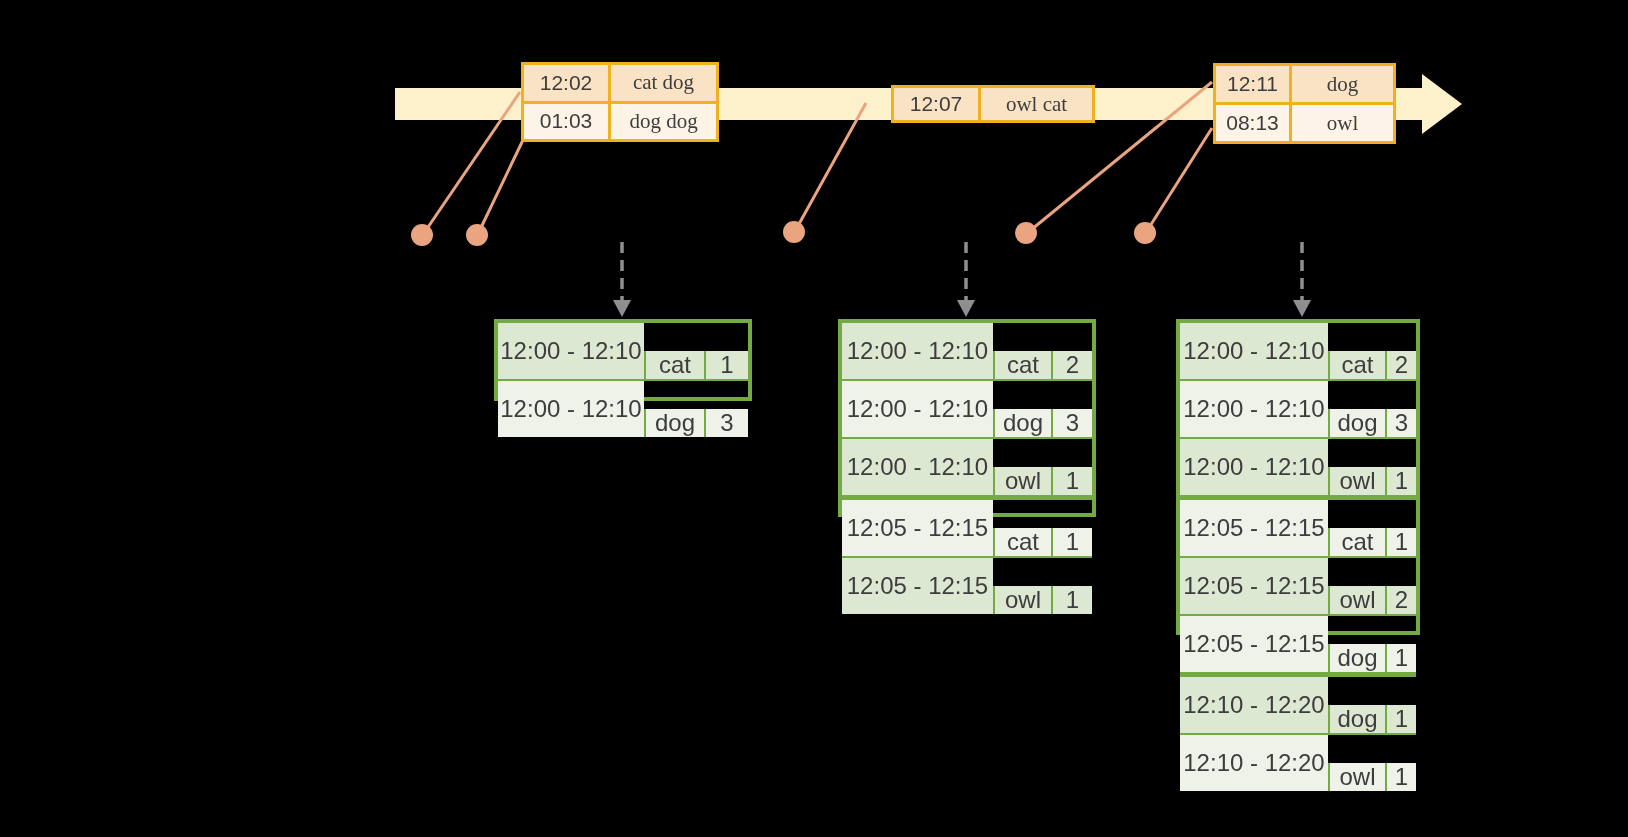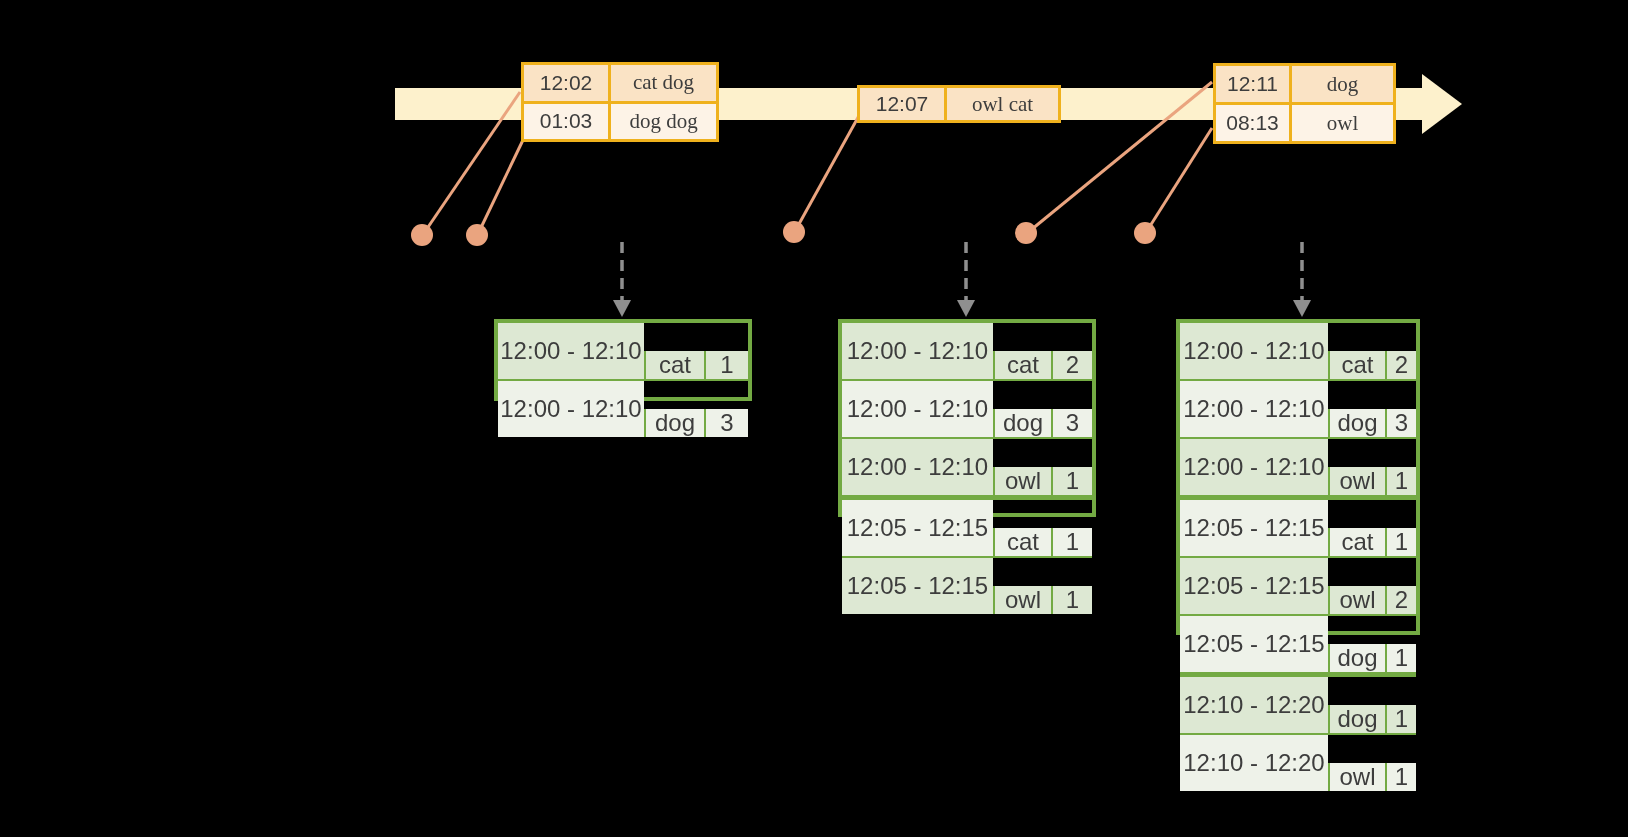--- a/index.html
+++ b/index.html
@@ -29,21 +29,21 @@
   
   .etable{position:absolute;z-index:10;border:3px solid var(--event-border);box-sizing:border-box;display:flex;flex-direction:column;}
   .erow{display:grid;flex:1;}
   .erow + .erow{border-top:3px solid var(--event-border);}
   .ecell{display:flex;align-items:center;justify-content:center;font-size:21px;}
   .ecell + .ecell{border-left:3px solid var(--event-border);font-family:Liberation Serif, serif;}
   .erow.dark .ecell{background:var(--event-row-dark);}
   .erow.light .ecell{background:var(--event-row-light);}
   #etableA{left:521px;top:62px;width:198px;height:80px;}
   #etableA .erow{grid-template-columns:84px 1fr;}
-  #etableB{left:857px;top:85px;width:204px;height:38px;}
+  #etableB{left:891px;top:85px;width:204px;height:38px;}
   #etableB .erow{grid-template-columns:84px 1fr;}
   #etableC{left:1213px;top:63px;width:183px;height:81px;}
   #etableC .erow{grid-template-columns:73px 1fr;}
   
   .gtable{position:absolute;z-index:10;border:4px solid var(--green-border);box-sizing:border-box;display:flex;flex-direction:column;}
   .grow{display:grid;flex:1;}
   .grow + .grow{border-top:2.5px solid var(--green-border);}
   .grow.gsep{border-top:5px solid var(--green-border);}
   .gcell{display:flex;align-items:center;justify-content:center;font-size:24px;}
   .gcell + .gcell{border-left:2.5px solid var(--green-border);margin-top:28px;}

